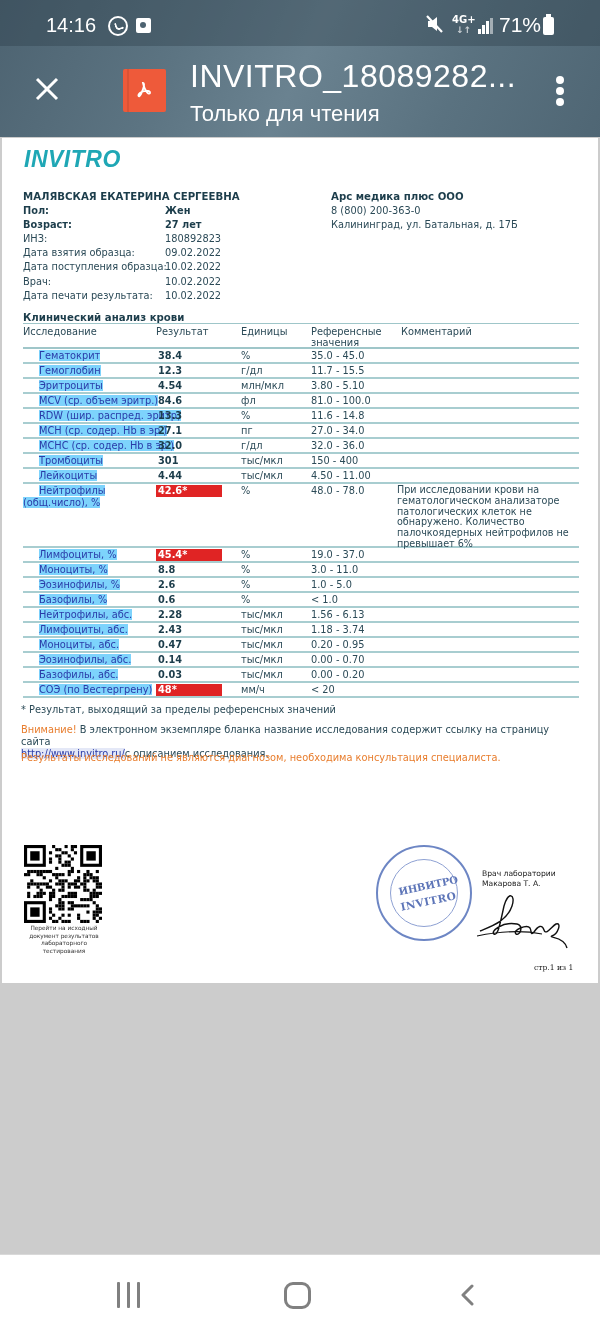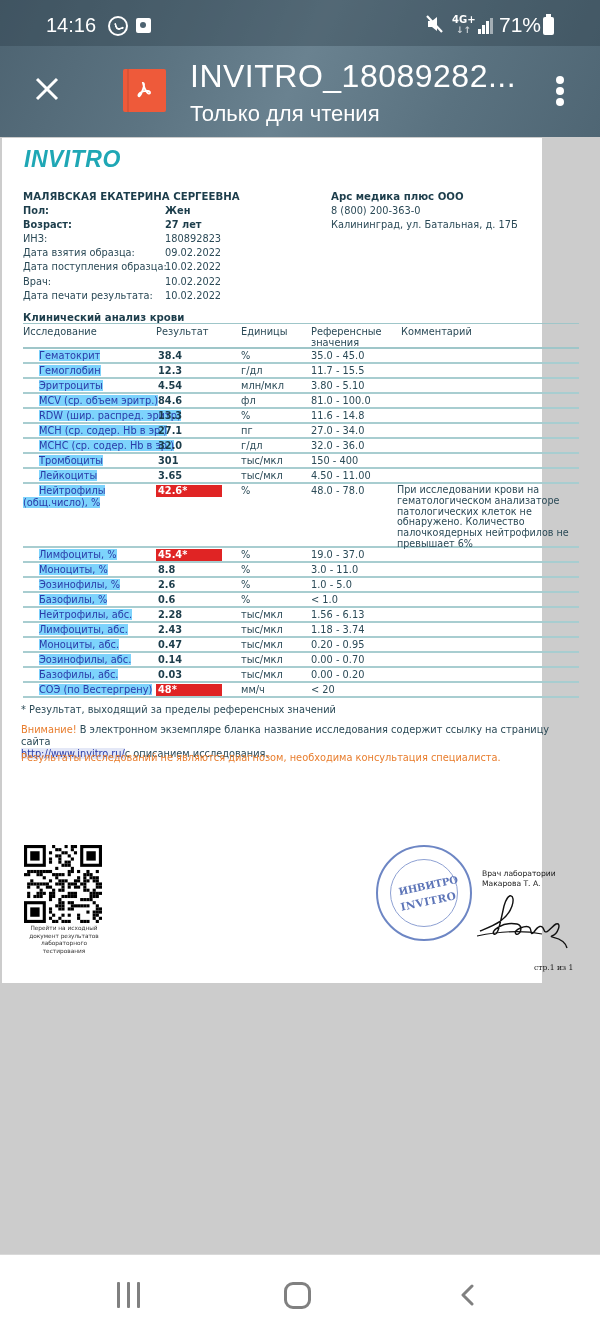--- a/index.html
+++ b/index.html
@@ -27,21 +27,21 @@
   .appbar-close { position: absolute; left: 30px; top: 72px; width: 34px; height: 34px; color: #fff; font-size: 34px; line-height: 34px; text-align: center; font-family: "DejaVu Sans", sans-serif; }
   .pdf-icon { position: absolute; left: 123px; top: 69px; width: 43px; height: 43px; background: #ee5a3a; border-radius: 2px; }
   .pdf-icon::before { content: ""; position: absolute; left: 4px; top: 0; width: 2px; height: 43px; background: rgba(0,0,0,0.08); }
   .pdf-icon svg { position: absolute; left: 11px; top: 11px; }
   .appbar-title { position: absolute; left: 190px; top: 58px; color: #fff; font-size: 32px; font-family: "Liberation Sans", sans-serif; letter-spacing: 0.5px; white-space: nowrap; }
   .appbar-subtitle { position: absolute; left: 190px; top: 101px; color: #fff; font-size: 22px; font-family: "Liberation Sans", sans-serif; white-space: nowrap; }
   .appbar-menu { position: absolute; left: 552px; top: 76px; width: 16px; height: 30px; }
   .appbar-menu span { position: absolute; left: 4px; width: 8px; height: 8px; border-radius: 50%; background: #fff; }
 
   
-  .page { position: absolute; left: 2px; top: 138px; width: 540px; height: 845px; background: #ffffff; }
+  .page { position: absolute; left: 2px; top: 138px; width: 596px; height: 845px; background: #ffffff; }
   .doc { position: absolute; left: 0; top: 0; width: 596px; height: 845px; font-family: "DejaVu Sans", sans-serif; color: #1c3d4b; }
   .logo { position: absolute; left: 22px; top: 8px; font-size: 23px; font-weight: bold; font-style: italic; color: #1fa7b5; letter-spacing: 0.5px; font-family: "Liberation Sans", sans-serif; }
   .patient-name { position: absolute; left: 21px; top: 53px; font-size: 10.2px; font-weight: bold; color: #1c3d4b; white-space: nowrap; }
   .info-row { position: absolute; left: 21px; font-size: 9.8px; color: #2b4a57; white-space: nowrap; }
   .info-row .lbl { position: absolute; left: 0; }
   .info-row .val { position: absolute; left: 142px; }
   .info-row.bold { font-weight: bold; color: #1c3d4b; }
   .lab-name { position: absolute; left: 329px; top: 53px; font-size: 10.2px; font-weight: bold; color: #1c3d4b; white-space: nowrap; }
   .lab-line { position: absolute; left: 329px; font-size: 9.8px; color: #2b4a57; white-space: nowrap; }
 
@@ -226,21 +226,21 @@
             <div class="cell c-ref">32.0 - 36.0</div>
           </div>
           <div class="row">
             <div class="cell c-name"><span>Тромбоциты</span></div>
             <div class="cell c-result">301</div>
             <div class="cell c-unit">тыс/мкл</div>
             <div class="cell c-ref">150 - 400</div>
           </div>
           <div class="row">
             <div class="cell c-name"><span>Лейкоциты</span></div>
-            <div class="cell c-result">3.65</div>
+            <div class="cell c-result">4.44</div>
             <div class="cell c-unit">тыс/мкл</div>
             <div class="cell c-ref">4.50 - 11.00</div>
           </div>
           <div class="row tall">
             <div class="cell c-name wrap"><span>Нейтрофилы (общ.число), %</span></div>
             <div class="cell c-result flag">42.6*</div>
             <div class="cell c-unit">%</div>
             <div class="cell c-ref">48.0 - 78.0</div>
             <div class="cell c-comment">При исследовании крови на гематологическом анализаторе патологических клеток не обнаружено. Количество палочкоядерных нейтрофилов не превышает 6%</div>
           </div>

